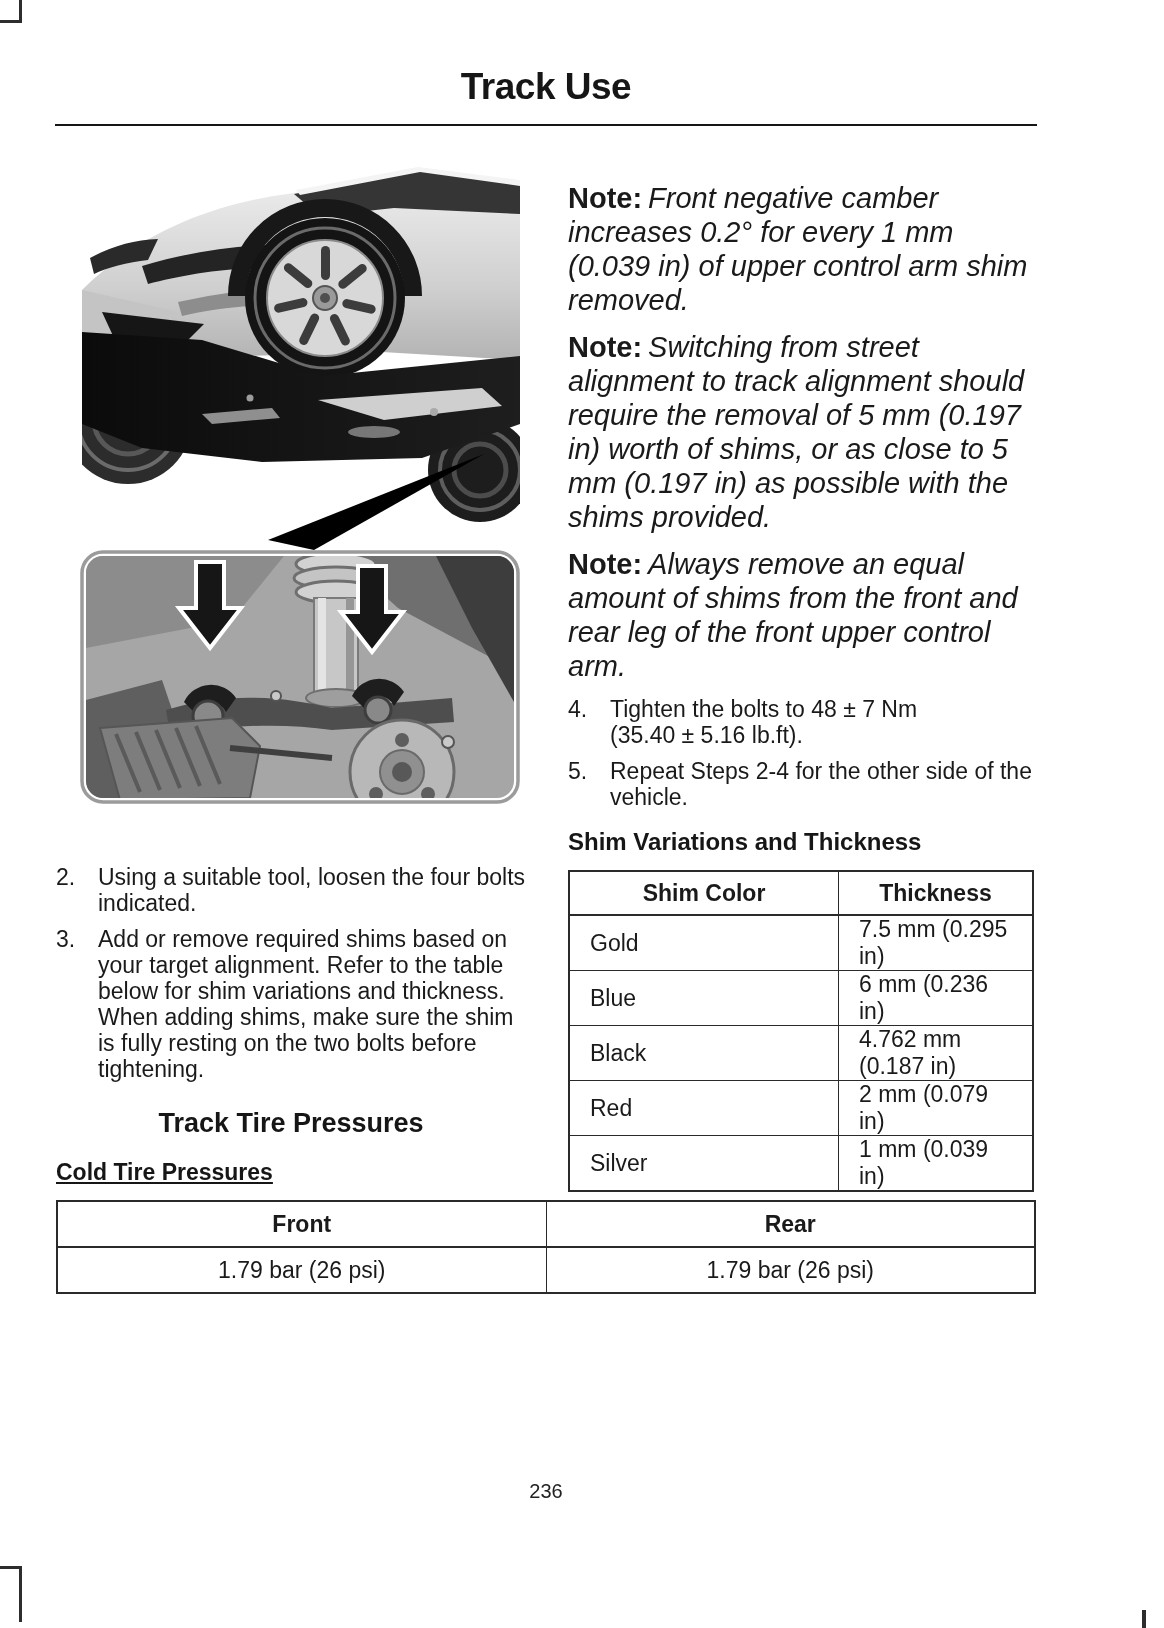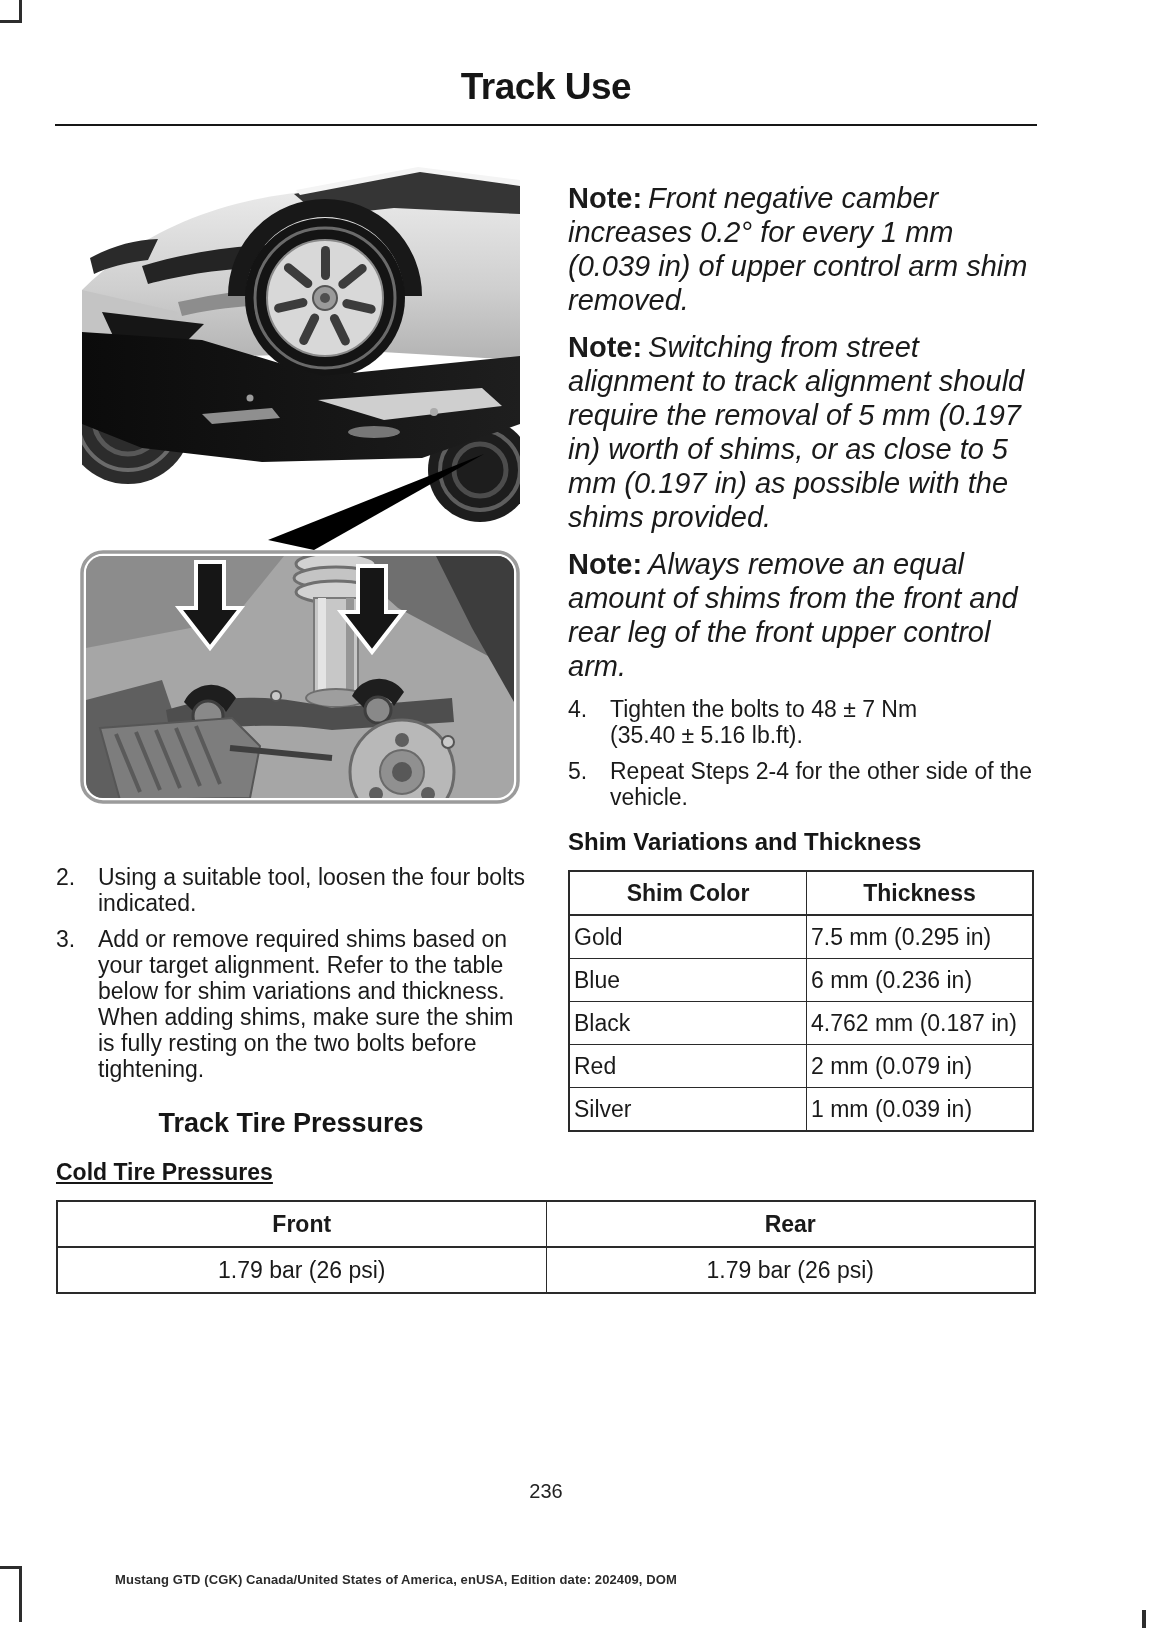--- a/index.html
+++ b/index.html
@@ -26,21 +26,21 @@
   .step-num{width:42px;flex:0 0 42px;}
   .step-text{flex:1;}
   .step-text.narrow{max-width:352px;}
   .h-shim{margin:18px 0 14px 0;font-size:24px;font-weight:bold;color:#161616;}
   .h-track{margin:26px 0 0 0;font-size:27px;font-weight:bold;color:#161616;text-align:center;}
   .h-cold{margin:20px 0 0 0;font-size:23px;font-weight:bold;color:#161616;text-decoration:underline;}
   
   table{border-collapse:collapse;background:#fff;}
   .shim-table{width:466px;margin-top:0;}
   .shim-table th,.shim-table td{
-    border:1.5px solid #2a2a2a;font-size:23px;height:42px;padding:0 4px;
+    border:1.5px solid #2a2a2a;font-size:23px;height:42px;padding:0 20px;
   }
   .shim-table th{font-weight:bold;border-bottom-width:2.5px;}
   .shim-table,.shim-table tr:first-child th{border-top-width:2.5px;}
   .shim-table td:first-child,.shim-table th:first-child{border-left-width:2.5px;width:228px;}
   .shim-table td:last-child,.shim-table th:last-child{border-right-width:2.5px;}
   .shim-table tr:last-child td{border-bottom-width:2.5px;}
   .tire-table{position:absolute;left:56px;top:1200px;width:980px;}
   .tire-table th,.tire-table td{
     border:1.5px solid #2a2a2a;text-align:center;font-size:23px;height:42px;width:50%;
   }
@@ -261,15 +261,14 @@
       <th>Rear</th>
     </tr>
     <tr>
       <td>1.79 bar (26 psi)</td>
       <td>1.79 bar (26 psi)</td>
     </tr>
   </tbody>
     </table>
 
   <div class="page-number">236</div>
-  <div class="footer-note">Mustang GTD (CGK) Canada/United States of America, enUSA, Edition date: 202409, DOM</div>
 
 </div>
 
 </body></html>

